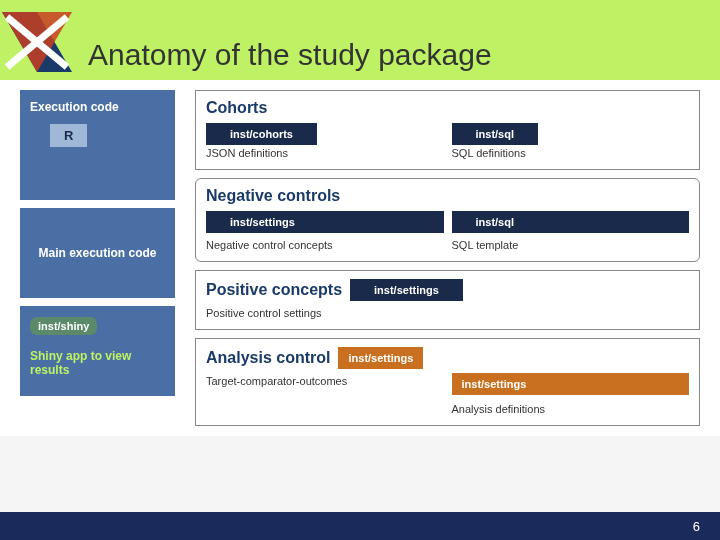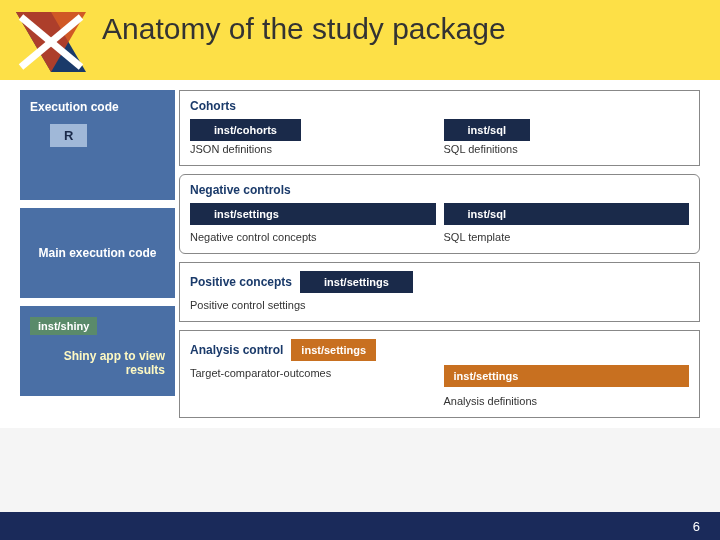--- a/index.html
+++ b/index.html
@@ -8,23 +8,23 @@
       height: 540px;
       background: #f5f5f5;
       font-family: Arial, sans-serif;
       overflow: hidden;
       position: relative;
     }
 
     
     .header {
       display: flex;
-      align-items: flex-start;
-      padding: 12px 20px 8px 16px;
-      background: #fde047;
+      align-items: flex-end;
+      padding: 12px 20px 8px 2px;
+      background: #bef264;
     }
     .logo {
       width: 70px;
       height: 60px;
       position: relative;
       margin-right: 16px;
       flex-shrink: 0;
     }
     .logo svg {
       width: 70px;
@@ -38,21 +38,21 @@
 
     
     .main-content {
       padding: 10px 20px 10px 20px;
       background: white;
     }
 
     
     .layout {
       display: flex;
-      gap: 4px;
+      gap: 20px;
     }
 
     
     .left-col {
       display: flex;
       flex-direction: column;
       gap: 8px;
       width: 155px;
       flex-shrink: 0;
     }
@@ -102,26 +102,27 @@
       min-height: 90px;
     }
     .shiny-badge {
       background: #5a8a6a;
       color: white;
       font-size: 11px;
       font-weight: bold;
       padding: 3px 8px;
       display: inline-block;
       margin-bottom: 6px;
+      border-radius: 7px;
     }
     .shiny-box .box-text {
       font-size: 12px;
       font-weight: bold;
-      color: #fef9c3;
-      text-align: right;
+      color: #bef264;
+      text-align: left;
       margin-top: 8px;
     }
 
     
     .right-col {
       flex: 1;
       display: flex;
       flex-direction: column;
       gap: 8px;
     }
@@ -139,21 +140,21 @@
       border-radius: 6px;
     }
     .section-row.positive-row {
       border-color: #888;
     }
     .section-row.analysis-row {
       border-color: #888;
     }
 
     .section-header {
-      font-size: 12px;
+      font-size: 16px;
       font-weight: bold;
       color: #1a3a6a;
       margin-bottom: 6px;
     }
 
     
     .dark-box {
       background: #1a2a4a;
       color: white;
       padding: 5px 24px;

